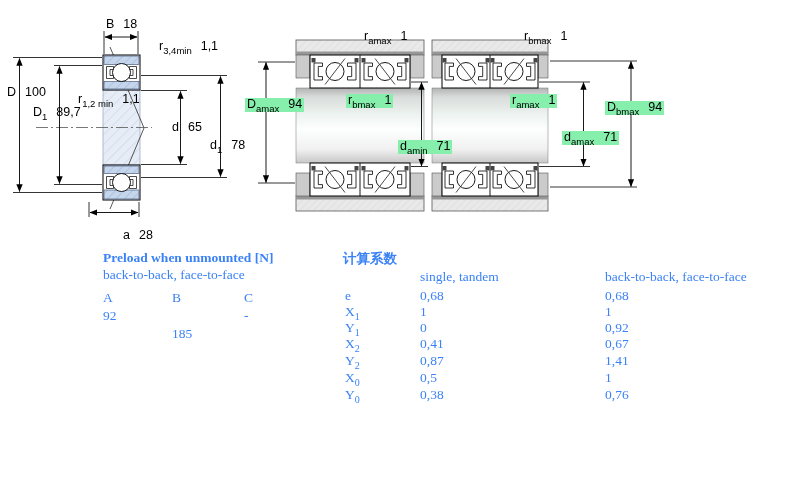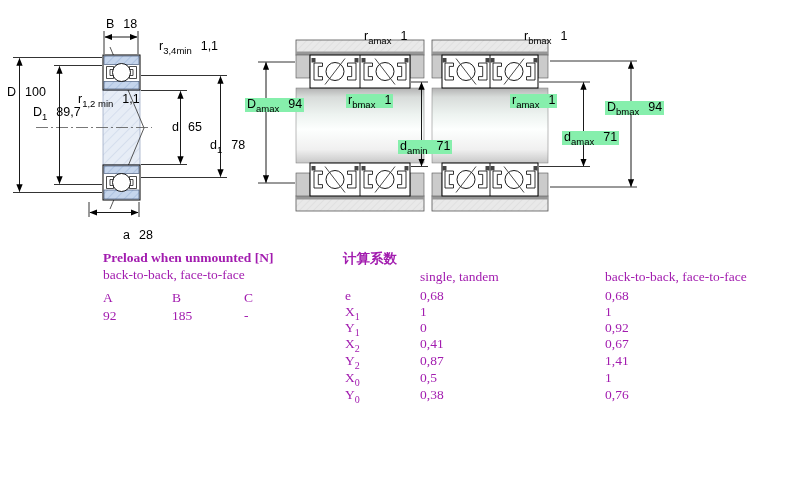--- a/index.html
+++ b/index.html
@@ -5,21 +5,21 @@
   html,body{margin:0;padding:0;background:#fff;}
   .page{position:relative;width:800px;height:489px;background:#fff;overflow:hidden;}
   svg{position:absolute;left:0;top:0;}
   
   .dl{position:absolute;font-family:"Liberation Sans",sans-serif;font-size:12.5px;
       color:#000;white-space:nowrap;line-height:1.1;}
   .dl sub{font-size:9.5px;line-height:0;}
   .dl .v{margin-left:9px;}
   .wbg{background:#86efac;padding:0 2px;}
   
-  .ser{font-family:"Liberation Serif",serif;font-size:13.5px;color:#a21caf;}
+  .ser{font-family:"Liberation Serif",serif;font-size:13.5px;color:#3b82f6;}
   .tblbox{position:absolute;}
   .t-title{font-weight:bold;position:absolute;left:0;top:0;white-space:nowrap;}
   .t-sub{position:absolute;left:0;top:17px;white-space:nowrap;}
   .prow span{position:absolute;white-space:nowrap;}
   .p-c0{left:0;} .p-c1{left:69px;} .p-c2{left:141px;}
   .frow{position:absolute;height:16px;width:460px;}
   .frow .fl{position:absolute;left:2px;white-space:nowrap;}
   .frow .fl sub{font-size:10px;line-height:0;}
   .frow .fv1{position:absolute;left:77px;white-space:nowrap;}
   .frow .fv2{position:absolute;left:262px;white-space:nowrap;}
@@ -218,21 +218,21 @@
   <div class="tblbox ser" style="left:103px;top:250px;width:240px;height:80px;">
     <div class="t-title">Preload when unmounted [N]</div>
     <div class="t-sub">back-to-back, face-to-face</div>
     <div class="prow">
       <span class="p-c0" style="top:40px;">A</span>
       <span class="p-c1" style="top:40px;">B</span>
       <span class="p-c2" style="top:40px;">C</span>
     </div>
     <div class="prow">
       <span class="p-c0" style="top:58px;">92</span>
-      <span class="p-c1" style="top:58px;">185</span>
+      <span class="p-c1" style="top:76px;">185</span>
       <span class="p-c2" style="top:58px;">-</span>
     </div>
   </div>
 
   <div class="tblbox ser" style="left:343px;top:250px;width:460px;height:160px;">
     <div class="t-title">计算系数</div>
     <div class="fhead">
       <span style="left:77px;top:19px;">single, tandem</span>
       <span style="left:262px;top:19px;">back-to-back, face-to-face</span>
     </div>

